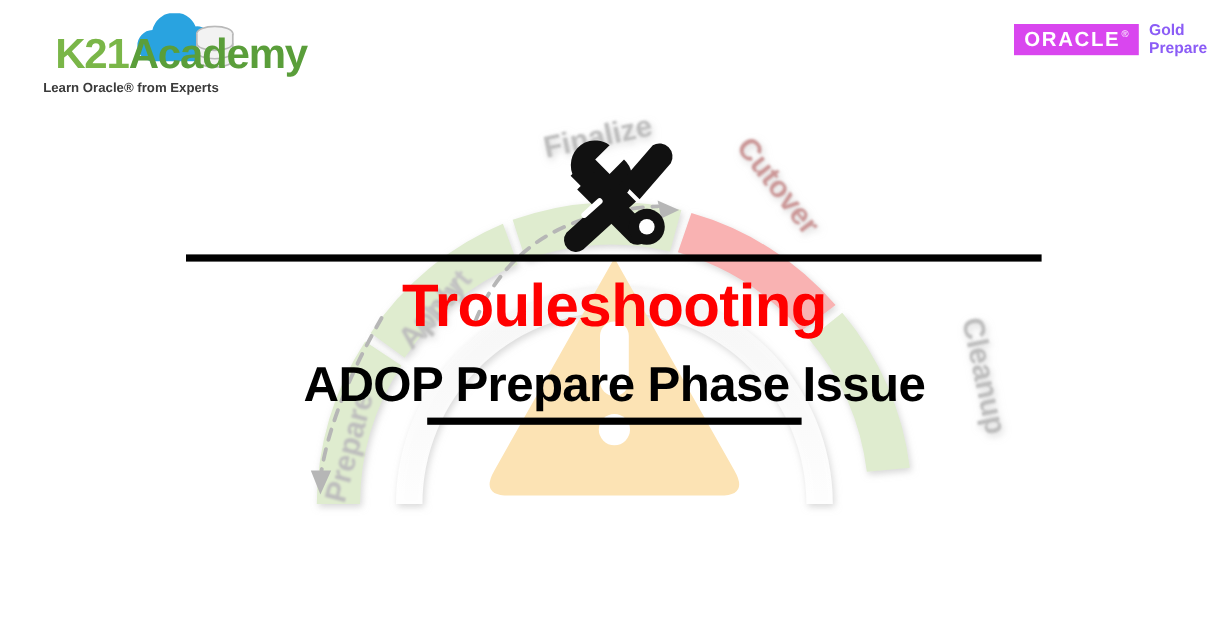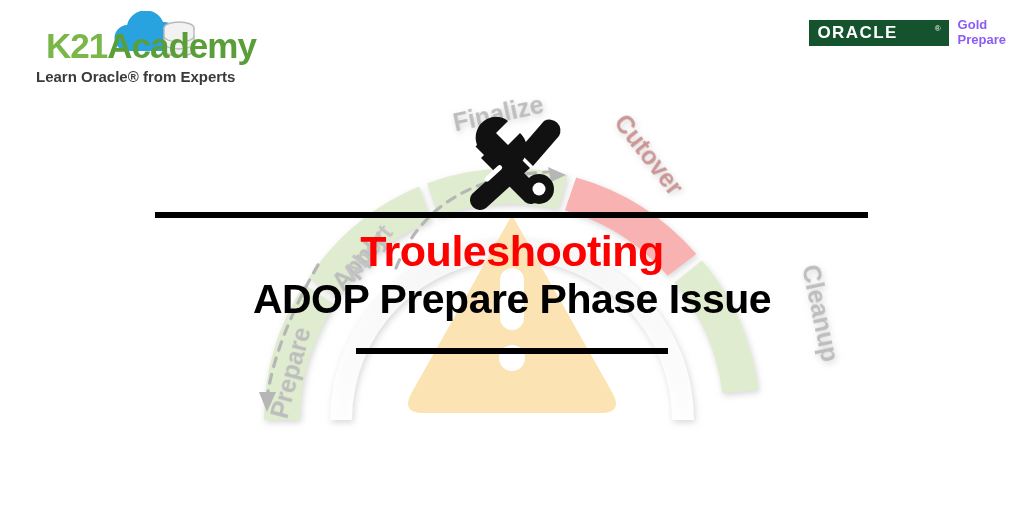--- a/index.html
+++ b/index.html
@@ -35,21 +35,21 @@
     letter-spacing: -1px;
     line-height: 1;
     white-space: nowrap;
   }
   .wm-k21 { color: #7ab648; margin-left: 32px; }
   .wm-acad { color: #5a9e3a; }
   #logo-tagline {
     position: absolute;
     left: 22px;
     top: 58px;
-    font-size: 15px;
+    font-size: 11px;
     font-weight: bold;
     color: #3a3a3a;
     white-space: nowrap;
   }
   #logo-cloud {
     position: absolute;
     left: 96px;
     top: 1px;
     width: 78px;
     height: 42px;
@@ -65,24 +65,23 @@
   
   #oracle-badge {
     position: absolute;
     right: 18px;
     top: 18px;
     display: flex;
     align-items: center;
     gap: 9px;
   }
   #oracle-box {
-    background: #14532d;
+    background: #d946ef;
     padding: 4px 8px 5px 8px;
     display: flex;
-    gap: 36px;
   }
   #oracle-word {
     color: #ffffff;
     font-size: 17px;
     font-weight: bold;
     letter-spacing: 1.4px;
     line-height: 1;
   }
   #oracle-reg {
     color: #ffffff;
@@ -127,31 +126,31 @@
   
   #title-block {
     position: absolute;
     left: 0;
     top: 230px;
     width: 1024px;
     text-align: center;
   }
   #title-main {
     color: #ff0000;
-    font-size: 43px;
+    font-size: 50px;
     font-weight: bold;
     line-height: 1.02;
     letter-spacing: -0.5px;
   }
   #title-sub {
     color: #000000;
     font-size: 41px;
     font-weight: bold;
     line-height: 1.12;
-    margin-top: 3px;
+    margin-top: 17px;
     letter-spacing: -0.5px;
   }
 </style>
 </head>
 <body>
 
 <div id="stage">
 
   <svg id="gauge" viewBox="0 0 1024 530" xmlns="http://www.w3.org/2000/svg">
     <defs>

